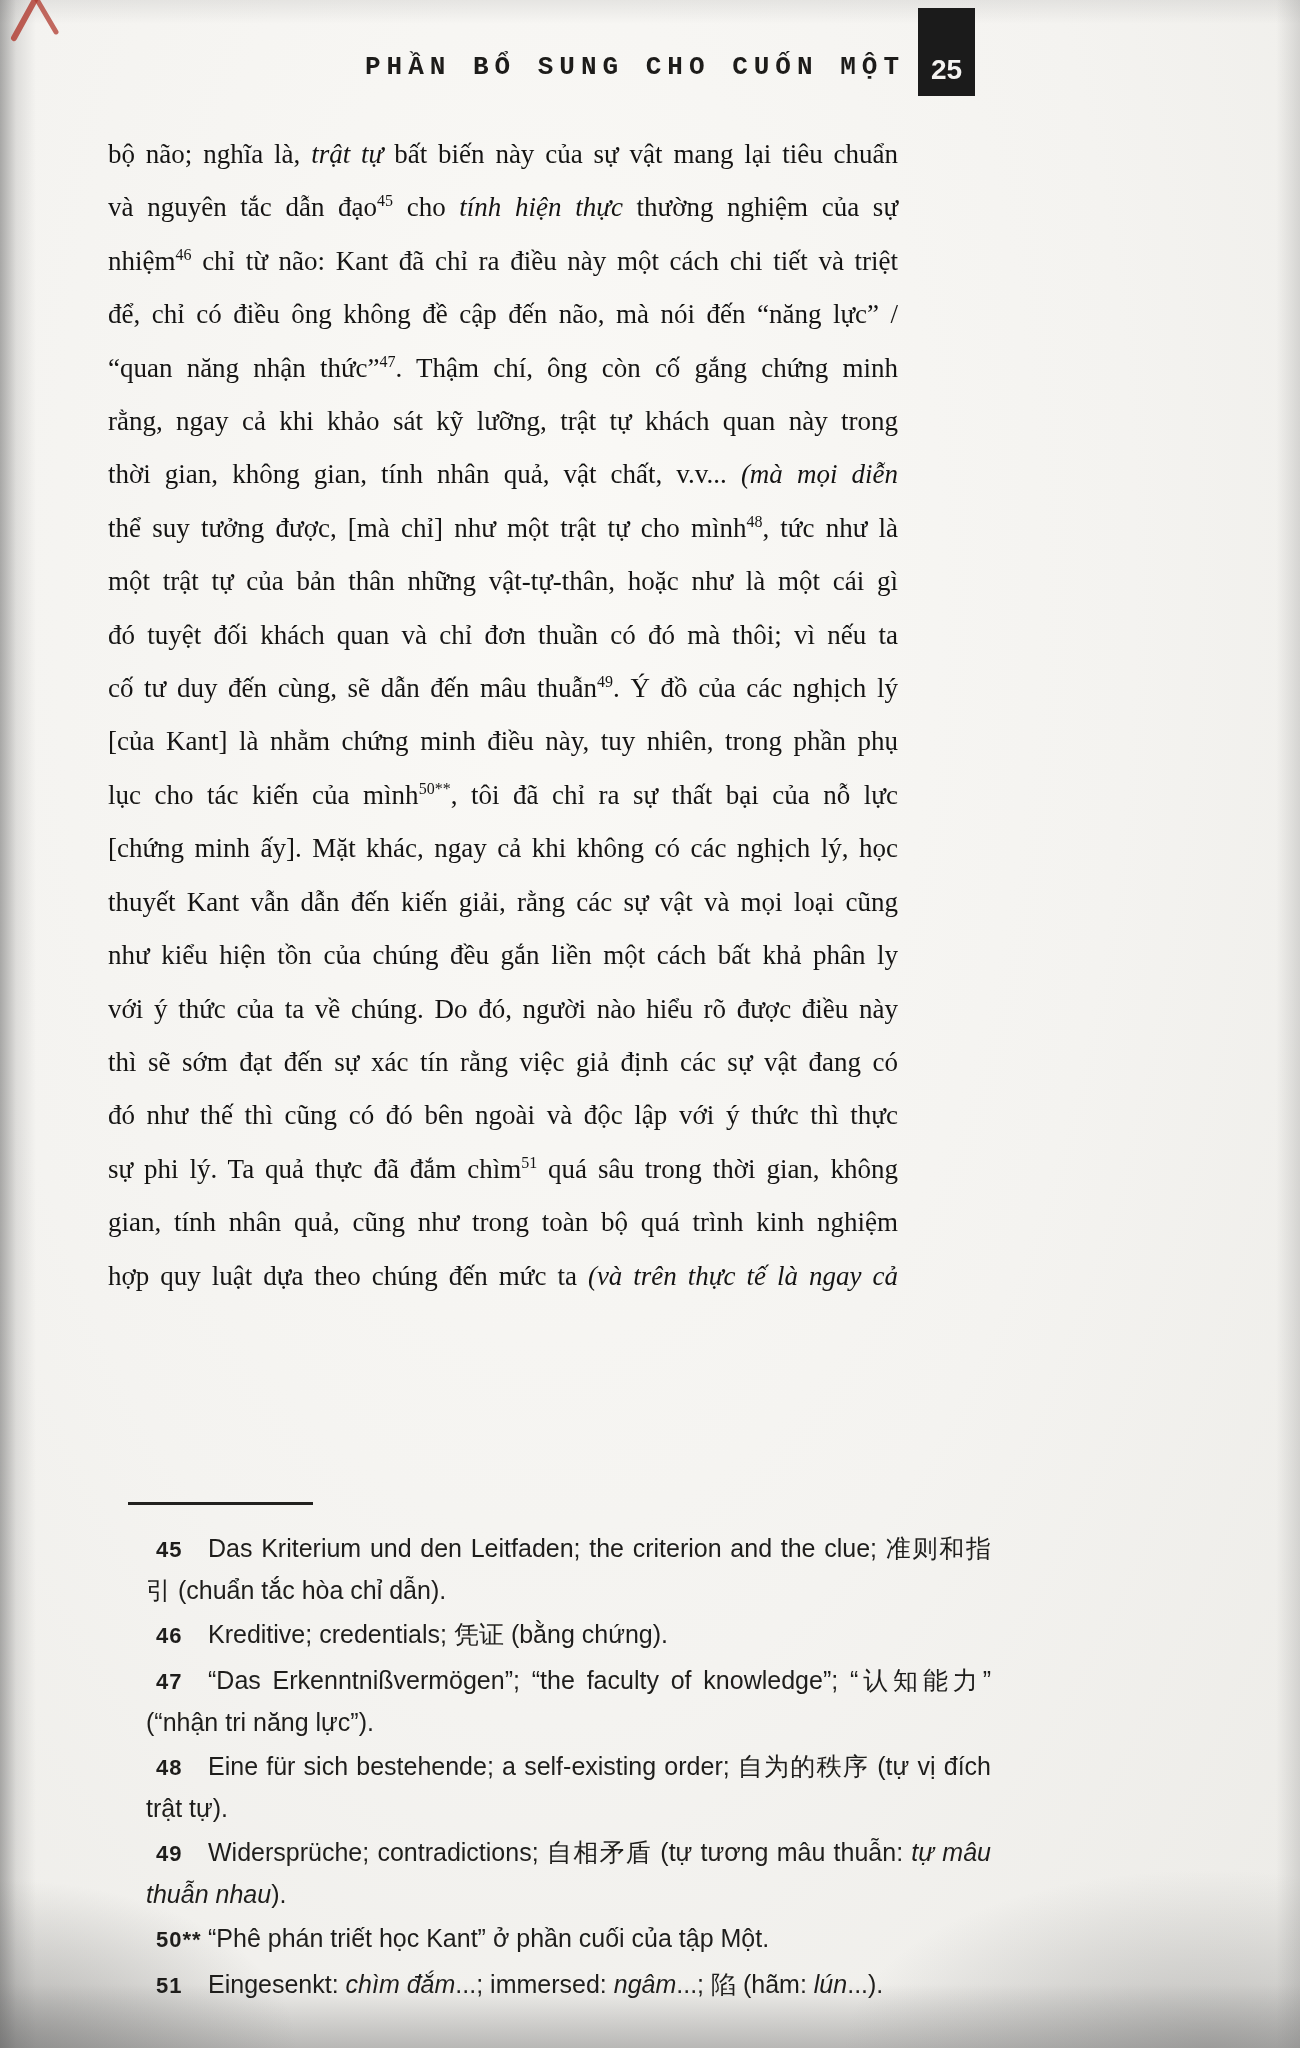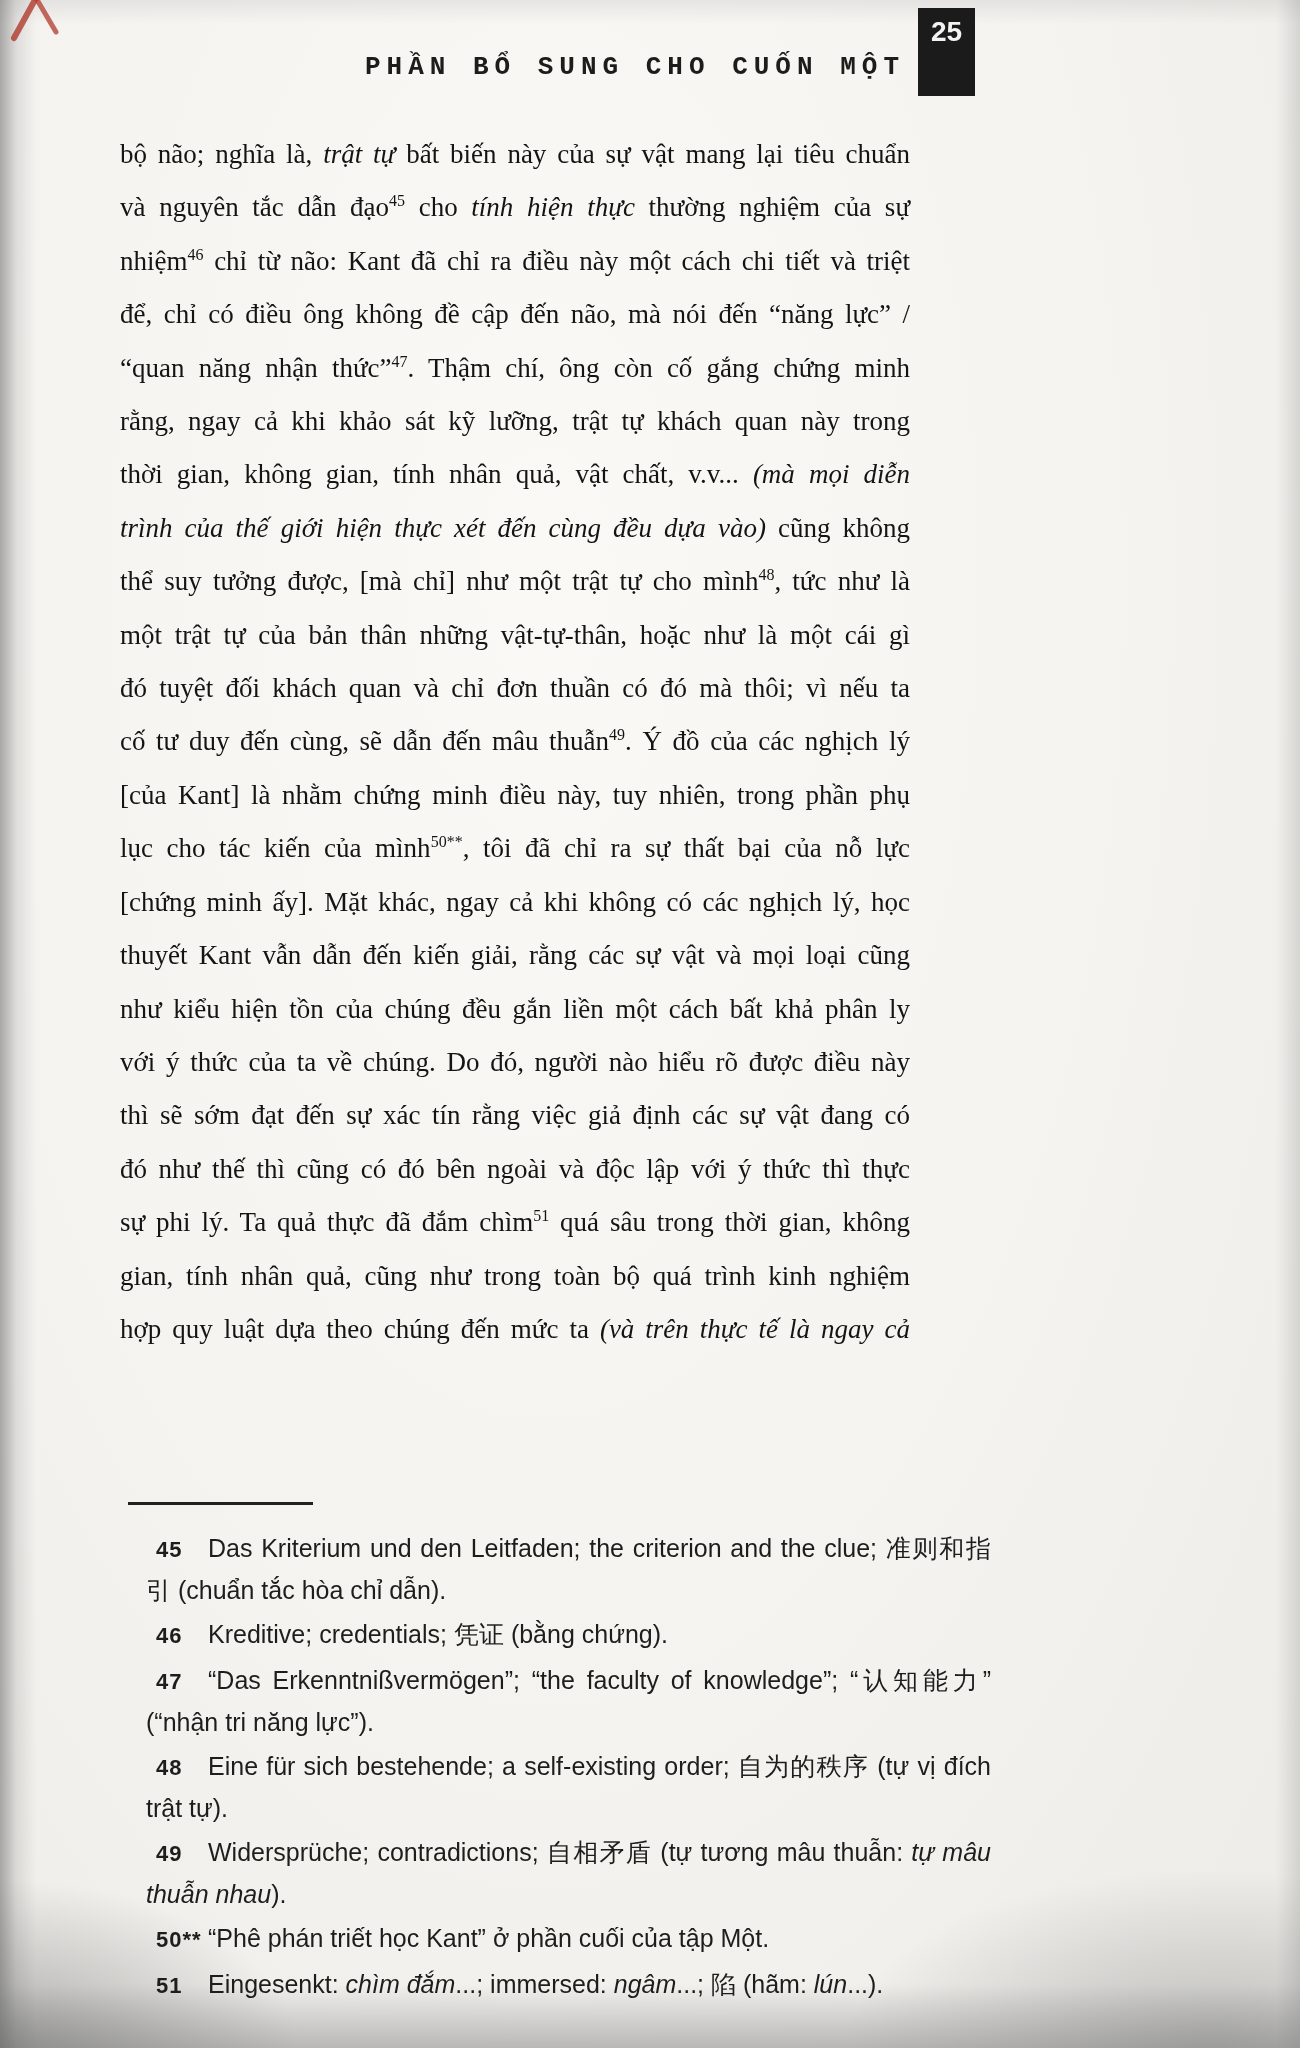--- a/index.html
+++ b/index.html
@@ -30,27 +30,27 @@
 
   .header-title{
     position:absolute;top:52px;right:395px;
     font-family:Liberation Mono, monospace;
     font-size:26px;font-weight:700;letter-spacing:6px;color:#1d1c1a;
     white-space:nowrap;
   }
   .page-number-badge{
     position:absolute;left:918px;top:8px;width:57px;height:88px;
     background:#1b1b1b;color:#f4f3f1;
-    display:flex;justify-content:center;
-    padding-top:8px;box-sizing:border-box;
+    display:flex;align-items:center;justify-content:center;
+    padding-top:36px;box-sizing:border-box;
     font-family:"Liberation Sans", sans-serif;font-size:28px;font-weight:700;
   }
 
   .body-text{
-    position:absolute;left:120px;top:128px;width:790px;
+    position:absolute;left:108px;top:128px;width:790px;
     font-size:27px;line-height:53.4px;color:#151413;
   }
   .body-line{
     text-align:justify;text-align-last:justify;
     white-space:normal;
   }
   .it{font-style:italic;}
   .sup{font-size:16px;vertical-align:10px;line-height:0;letter-spacing:0;}
 
   .fn-sep{
@@ -89,21 +89,20 @@
   </div>
 
   <div class="body-text">
       <div class="body-line"><span>bộ não; nghĩa là, </span><span class="it">trật tự</span><span> bất biến này của sự vật mang lại tiêu chuẩn</span></div>
       <div class="body-line"><span>và nguyên tắc dẫn đạo</span><span class="sup">45</span><span> cho </span><span class="it">tính hiện thực</span><span> thường nghiệm của sự</span></div>
       <div class="body-line"><span>nhiệm</span><span class="sup">46</span><span> chỉ từ não: Kant đã chỉ ra điều này một cách chi tiết và triệt</span></div>
       <div class="body-line"><span>để, chỉ có điều ông không đề cập đến não, mà nói đến “năng lực” /</span></div>
       <div class="body-line"><span>“quan năng nhận thức”</span><span class="sup">47</span><span>. Thậm chí, ông còn cố gắng chứng minh</span></div>
       <div class="body-line"><span>rằng, ngay cả khi khảo sát kỹ lưỡng, trật tự khách quan này trong</span></div>
       <div class="body-line"><span>thời gian, không gian, tính nhân quả, vật chất, v.v... </span><span class="it">(mà mọi diễn</span></div>
-      <div class="body-line"><span class="it">trình của thế giới hiện thực xét đến cùng đều dựa vào)</span><span> cũng không</span></div>
       <div class="body-line"><span>thể suy tưởng được, [mà chỉ] như một trật tự cho mình</span><span class="sup">48</span><span>, tức như là</span></div>
       <div class="body-line"><span>một trật tự của bản thân những vật-tự-thân, hoặc như là một cái gì</span></div>
       <div class="body-line"><span>đó tuyệt đối khách quan và chỉ đơn thuần có đó mà thôi; vì nếu ta</span></div>
       <div class="body-line"><span>cố tư duy đến cùng, sẽ dẫn đến mâu thuẫn</span><span class="sup">49</span><span>. Ý đồ của các nghịch lý</span></div>
       <div class="body-line"><span>[của Kant] là nhằm chứng minh điều này, tuy nhiên, trong phần phụ</span></div>
       <div class="body-line"><span>lục cho tác kiến của mình</span><span class="sup">50**</span><span>, tôi đã chỉ ra sự thất bại của nỗ lực</span></div>
       <div class="body-line"><span>[chứng minh ấy]. Mặt khác, ngay cả khi không có các nghịch lý, học</span></div>
       <div class="body-line"><span>thuyết Kant vẫn dẫn đến kiến giải, rằng các sự vật và mọi loại cũng</span></div>
       <div class="body-line"><span>như kiểu hiện tồn của chúng đều gắn liền một cách bất khả phân ly</span></div>
       <div class="body-line"><span>với ý thức của ta về chúng. Do đó, người nào hiểu rõ được điều này</span></div>

